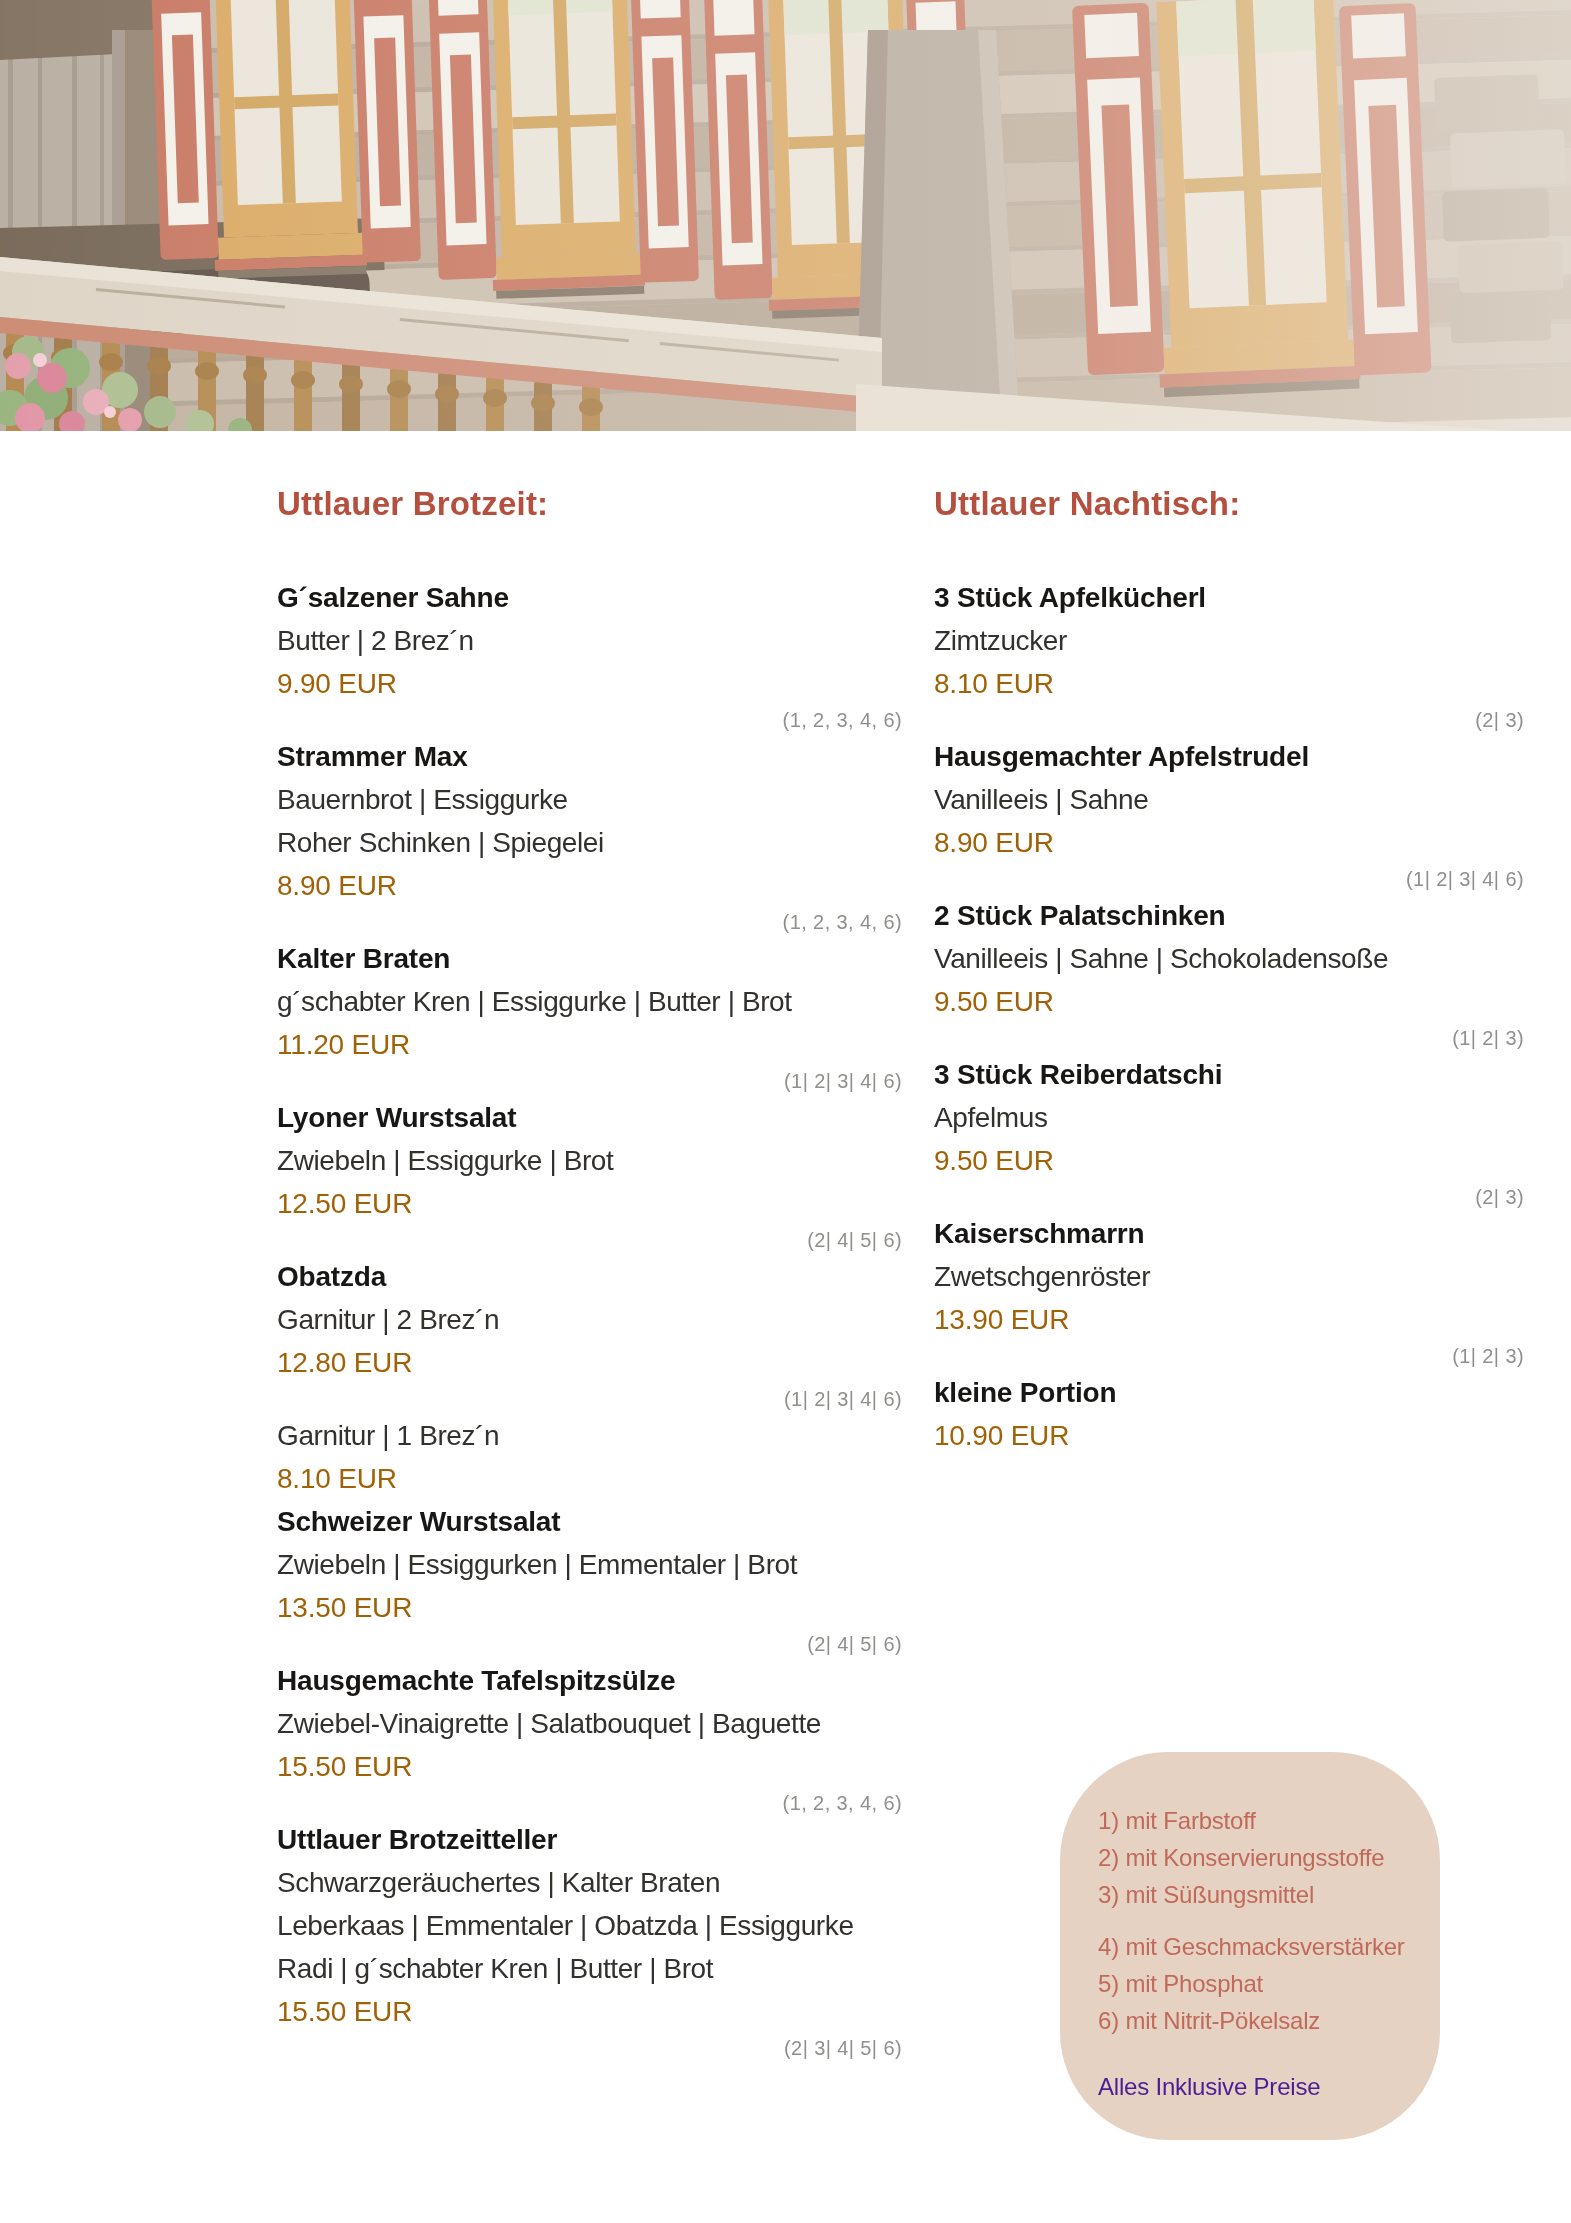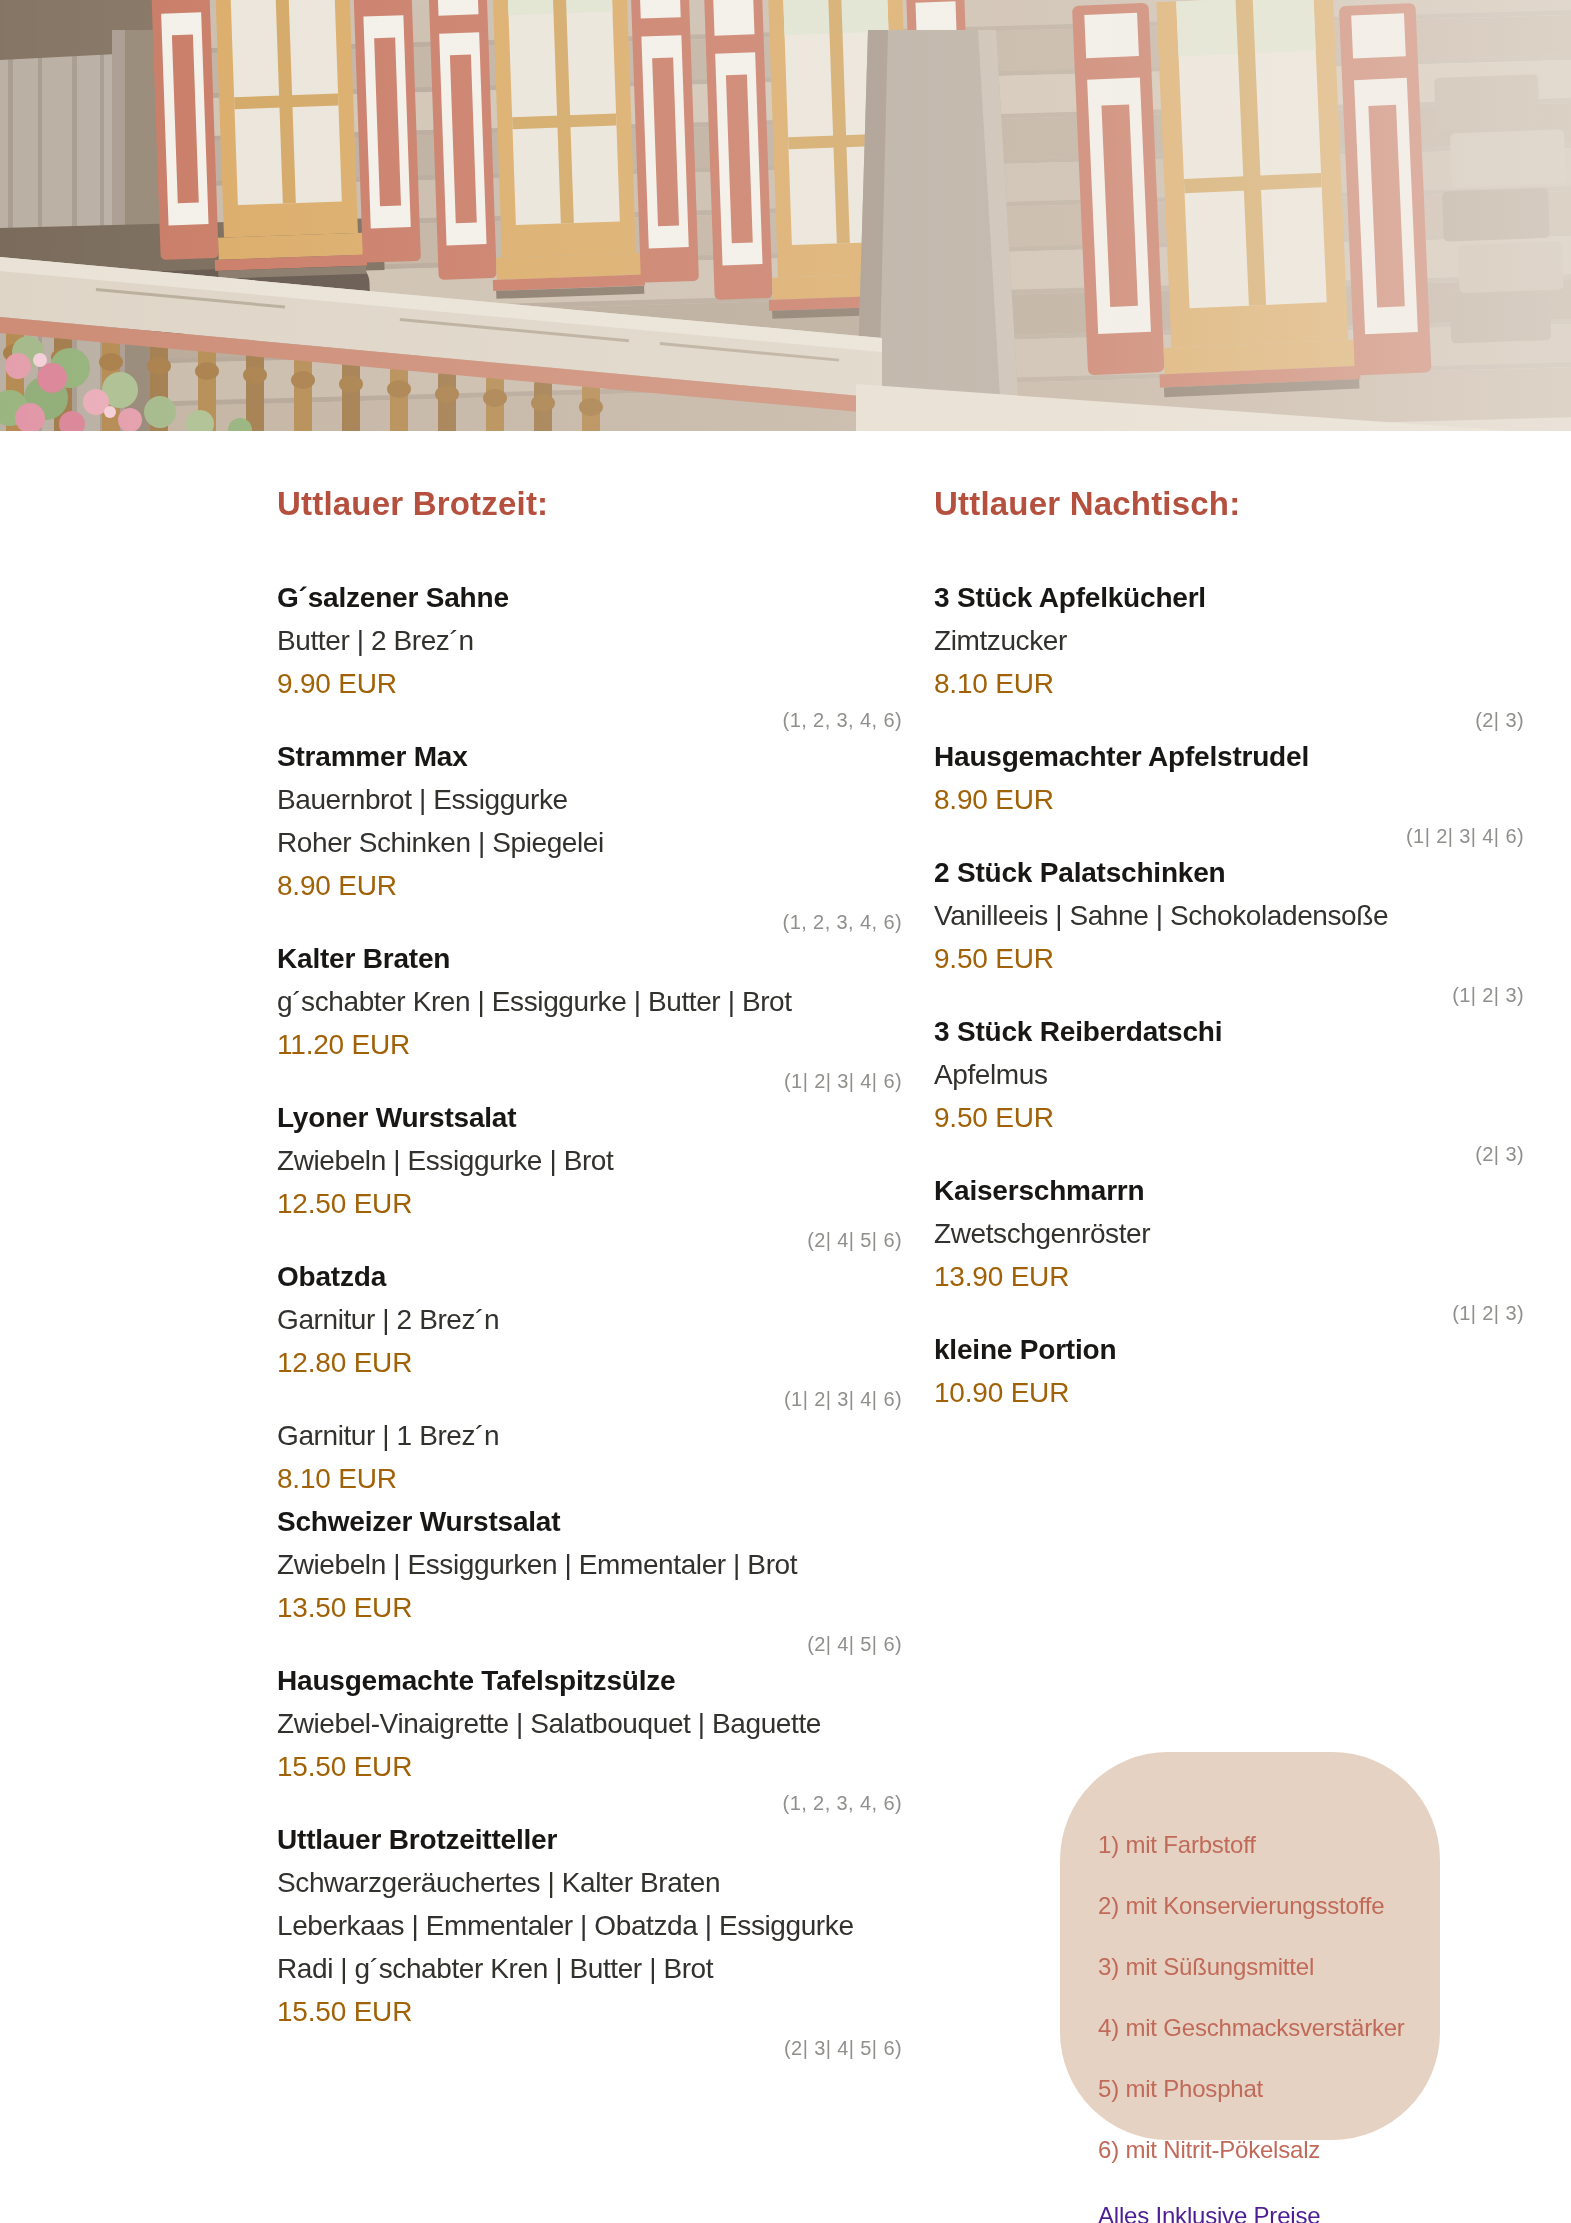--- a/index.html
+++ b/index.html
@@ -17,21 +17,21 @@
   }
   .item-name{font-size:28px; line-height:43px; font-weight:bold; color:#181715; letter-spacing:-0.2px;}
   .item-line{font-size:28px; line-height:43px; color:#33312e; letter-spacing:-0.4px;}
   .item-price{font-size:28px; line-height:43px; color:#a16207; letter-spacing:-0.2px;}
   .item-foot{font-size:20px; line-height:30px; color:#918f8c; letter-spacing:0.4px;text-align:right;}
   .legend-box{
     position:absolute; left:1060px; top:1752px; width:380px; height:388px;
     background:#e5d2c2; border-radius:108px; box-sizing:border-box;
     padding:50px 26px 0 38px;
   }
-  .legend-line{font-size:24px; line-height:37px; color:#c16a59; letter-spacing:-0.2px;margin-top:24px;}
+  .legend-line{font-size:24px; line-height:37px; color:#c16a59; letter-spacing:-0.2px;}
   .legend-group-2{margin-top:15px;}
   .legend-note{margin-top:29px; font-size:24px; line-height:37px; color:#4c1d95; letter-spacing:-0.2px;}
 </style>
 </head>
 <body>
 
 <div class="page">
 
   <svg class="photo" viewBox="0 0 1571 431" preserveAspectRatio="none" aria-hidden="true">
     <defs>
@@ -252,20 +252,21 @@
     <h2 class="heading">Uttlauer Nachtisch:</h2>
     <div id="right-items">
         <div class="menu-item">
           <div class="item-name">3 Stück Apfelkücherl</div>
           <div class="item-line">Zimtzucker</div>
           <div class="item-price">8.10 EUR</div>
           <div class="item-foot">(2| 3)</div>
         </div>
         <div class="menu-item">
           <div class="item-name">Hausgemachter Apfelstrudel</div>
+          <div class="item-line">Vanilleeis | Sahne</div>
           <div class="item-price">8.90 EUR</div>
           <div class="item-foot">(1| 2| 3| 4| 6)</div>
         </div>
         <div class="menu-item">
           <div class="item-name">2 Stück Palatschinken</div>
           <div class="item-line">Vanilleeis | Sahne | Schokoladensoße</div>
           <div class="item-price">9.50 EUR</div>
           <div class="item-foot">(1| 2| 3)</div>
         </div>
         <div class="menu-item">

